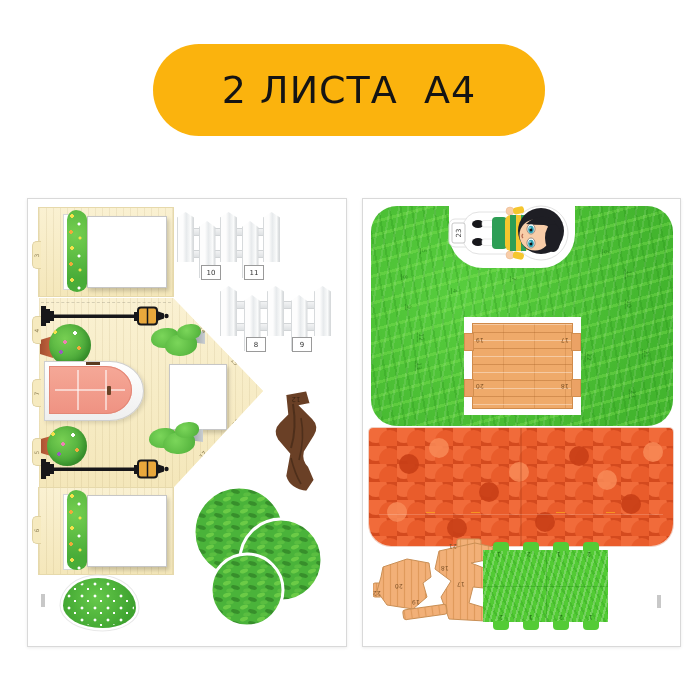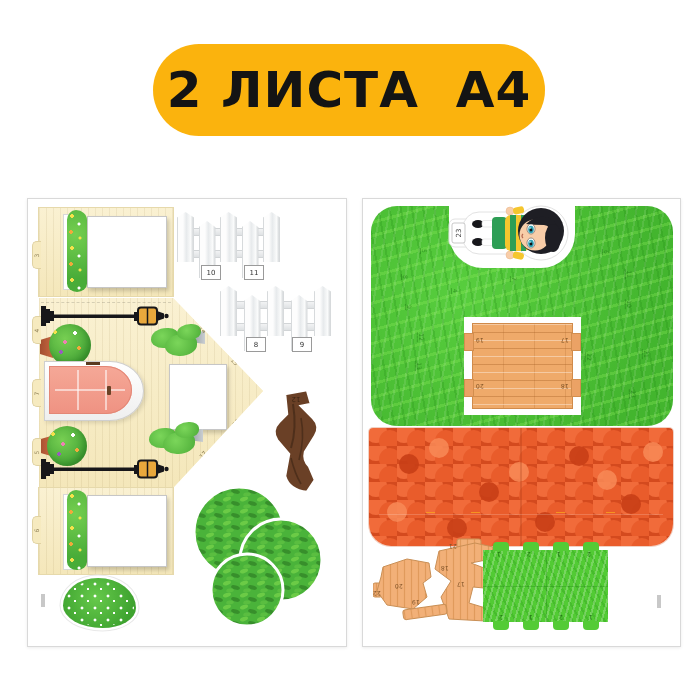--- a/index.html
+++ b/index.html
@@ -1,21 +1,21 @@
 <!DOCTYPE html>
 <html><head>
 <meta charset="utf-8">
 <style>
   html,body{margin:0;padding:0;background:#fff;}
   #canvas{position:relative;width:700px;height:700px;background:#fff;overflow:hidden;
           font-family:"DejaVu Sans","Liberation Sans",sans-serif;}
   
   #badge{position:absolute;left:153px;top:44px;width:392px;height:92px;background:#FBB30D;
          border-radius:46px;display:flex;align-items:center;justify-content:center;}
-  #badge span{font-size:50px;font-weight:700;color:#141414;letter-spacing:1px;white-space:pre;}
+  #badge span{font-size:38px;font-weight:400;color:#141414;letter-spacing:1px;white-space:pre;}
   
   .sheet{position:absolute;top:198px;height:447px;background:#fff;border:1px solid #D9D9D9;
          box-shadow:0 1px 3px rgba(0,0,0,0.08);}
   #sheetL{left:27px;width:318px;}
   #sheetR{left:362px;width:317px;}
   
   .cream{background-color:#F8EDC6;
     background-image:repeating-linear-gradient(90deg,rgba(140,115,60,0.10) 0 1px,transparent 1px 7px),
                      linear-gradient(180deg,#FAF1D2,#F4E7BA);}
   .wallpiece{position:absolute;box-shadow:0 0 0 1px #E6D9AB;}

